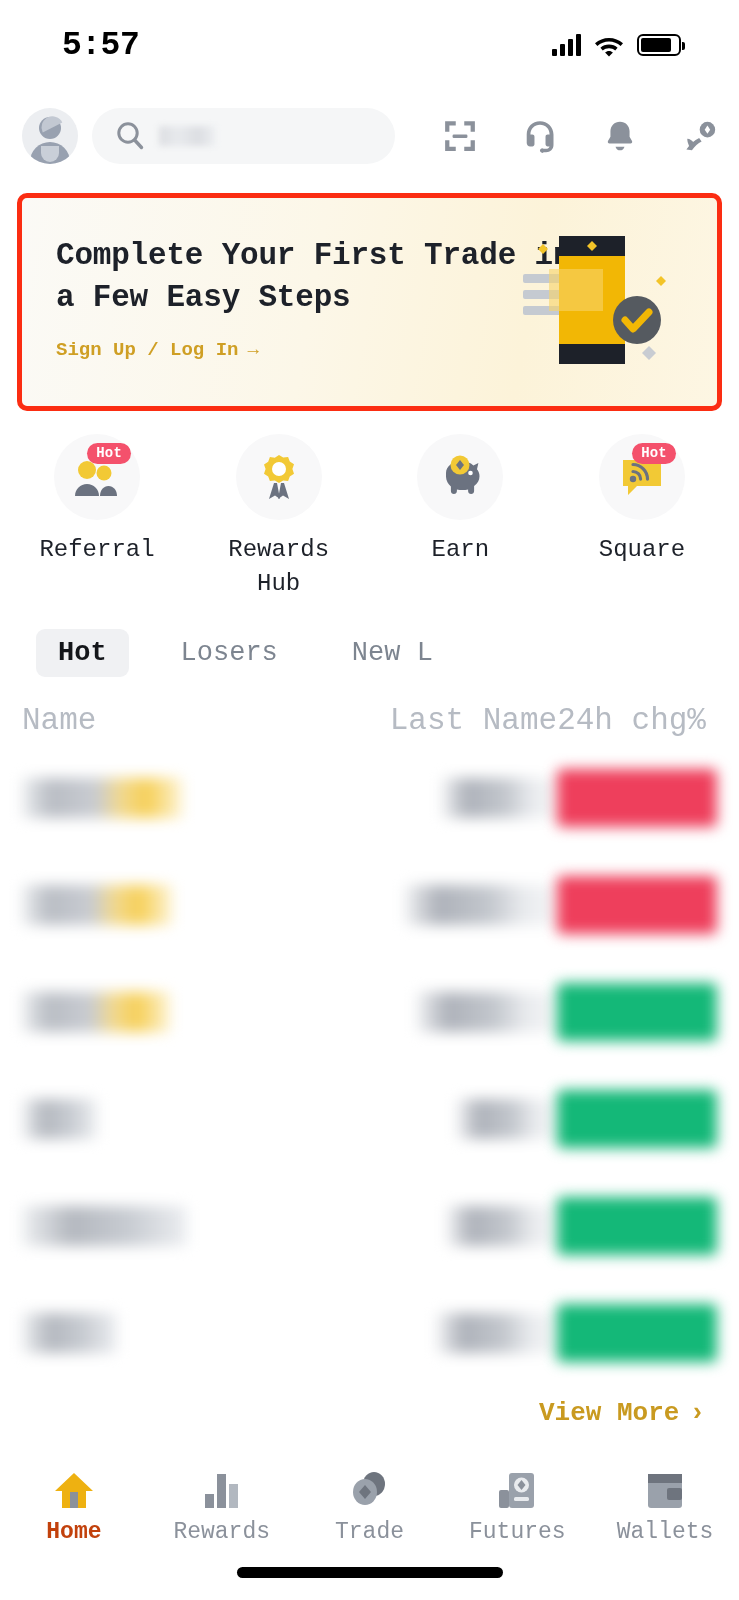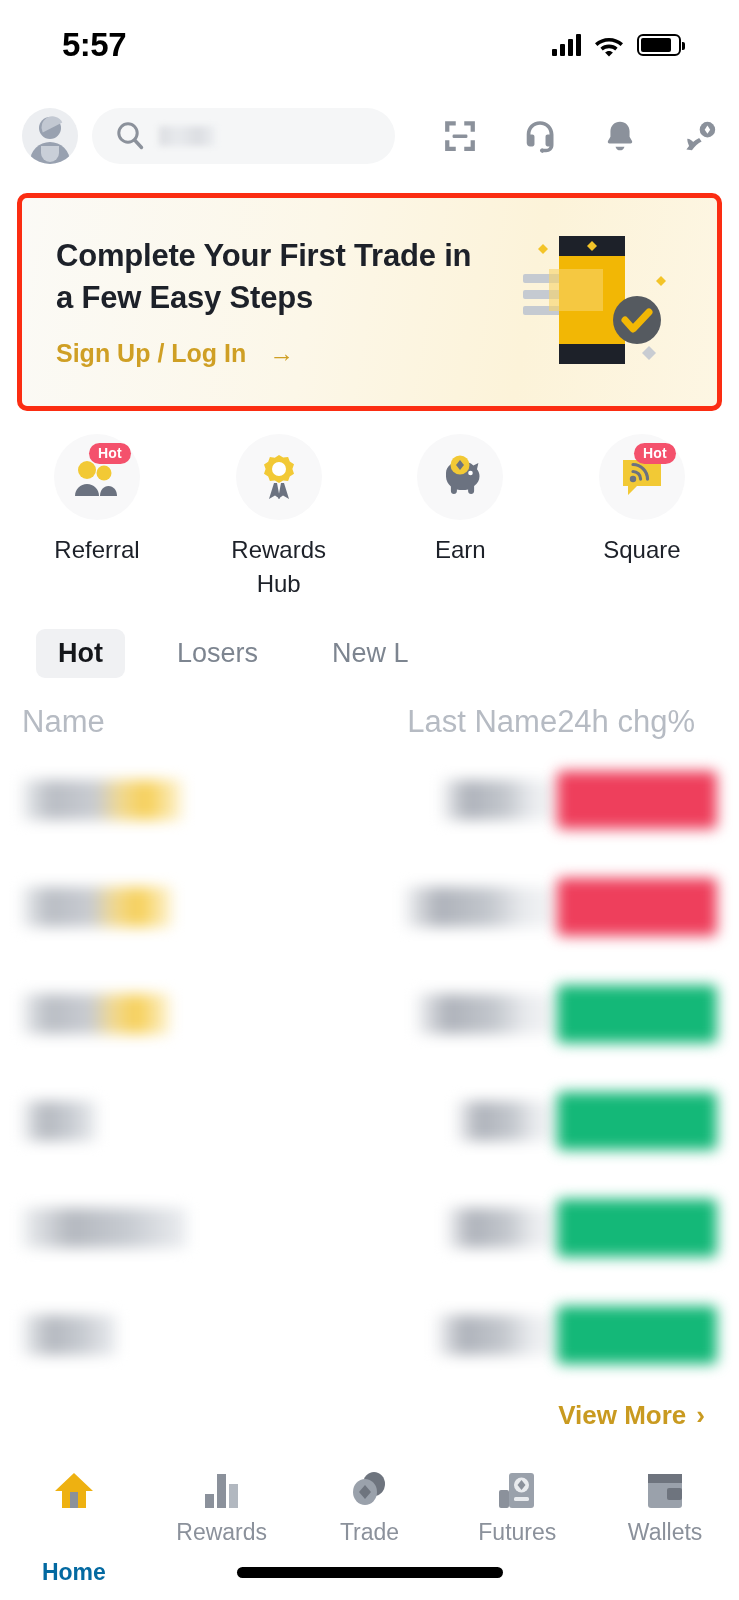--- a/index.html
+++ b/index.html
@@ -2,21 +2,21 @@
 <html><head>
 <meta charset="utf-8">
 <style>
   * { box-sizing: border-box; margin: 0; padding: 0; }
   html, body {
     width: 739px; height: 1600px;
     background: #ffffff;
     font-family: "Liberation Sans", sans-serif;
     overflow: hidden;
   }
-  .phone { position: relative; width: 739px; height: 1600px; background: #fff; }
+  .phone { position: relative; width: 739px; height: 1600px; background: #fff; font-family: Liberation Mono, monospace; }
 
   
   .statusbar {
     height: 90px; display: flex; align-items: center;
     justify-content: space-between; padding: 0 58px 0 62px;
   }
   .status-time {
     font-size: 33px; font-weight: 600; color: #000;
     letter-spacing: -0.5px;
   }
@@ -89,22 +89,22 @@
     overflow: hidden;
     outline: 5px solid #fb2d12;
     margin-top: 16px;
   }
   .banner-text { position: absolute; left: 34px; top: 37px; }
   .banner-title {
     font-size: 31px; font-weight: 700; color: #1d2129; line-height: 1.34;
     letter-spacing: -0.2px; white-space: pre-line;
   }
   .banner-cta {
-    margin-top: 21px; font-size: 25px; font-weight: 600; color: #cf9f24;
-    display: flex; align-items: center; gap: 23px;
+    margin-top: 21px; font-size: 19px; font-weight: 600; color: #cf9f24;
+    display: flex; align-items: center; gap: 9px;
   }
   .banner-art { position: absolute; right: 36px; top: 16px; width: 160px; height: 180px; }
 
   
   .quick-row {
     display: flex; justify-content: space-between;
     padding: 28px 38px 0 38px;
   }
   .quick-item {
     width: 118px; display: flex; flex-direction: column;
@@ -187,21 +187,21 @@
   .bottom-nav {
     position: absolute; left: 0; bottom: 0; width: 739px; height: 142px;
     background: #fff; display: flex; align-items: flex-start;
     padding-top: 12px;
   }
   .nav-item {
     flex: 1 1 0; display: flex; flex-direction: column;
     align-items: center; gap: 9px;
   }
   .nav-label { font-size: 23px; color: #8b919b; }
-  .nav-item.active .nav-label { color: #0369a1; font-weight: 600; margin-top: 40px; }
+  .nav-item.active .nav-label { color: #c2410c; font-weight: 600; }
   .home-indicator {
     position: absolute; left: 50%; transform: translateX(-50%); bottom: 22px;
     width: 266px; height: 11px; background: #000; border-radius: 6px;
   }
 </style>
 </head>
 <body>
 
 <div class="phone">
 

